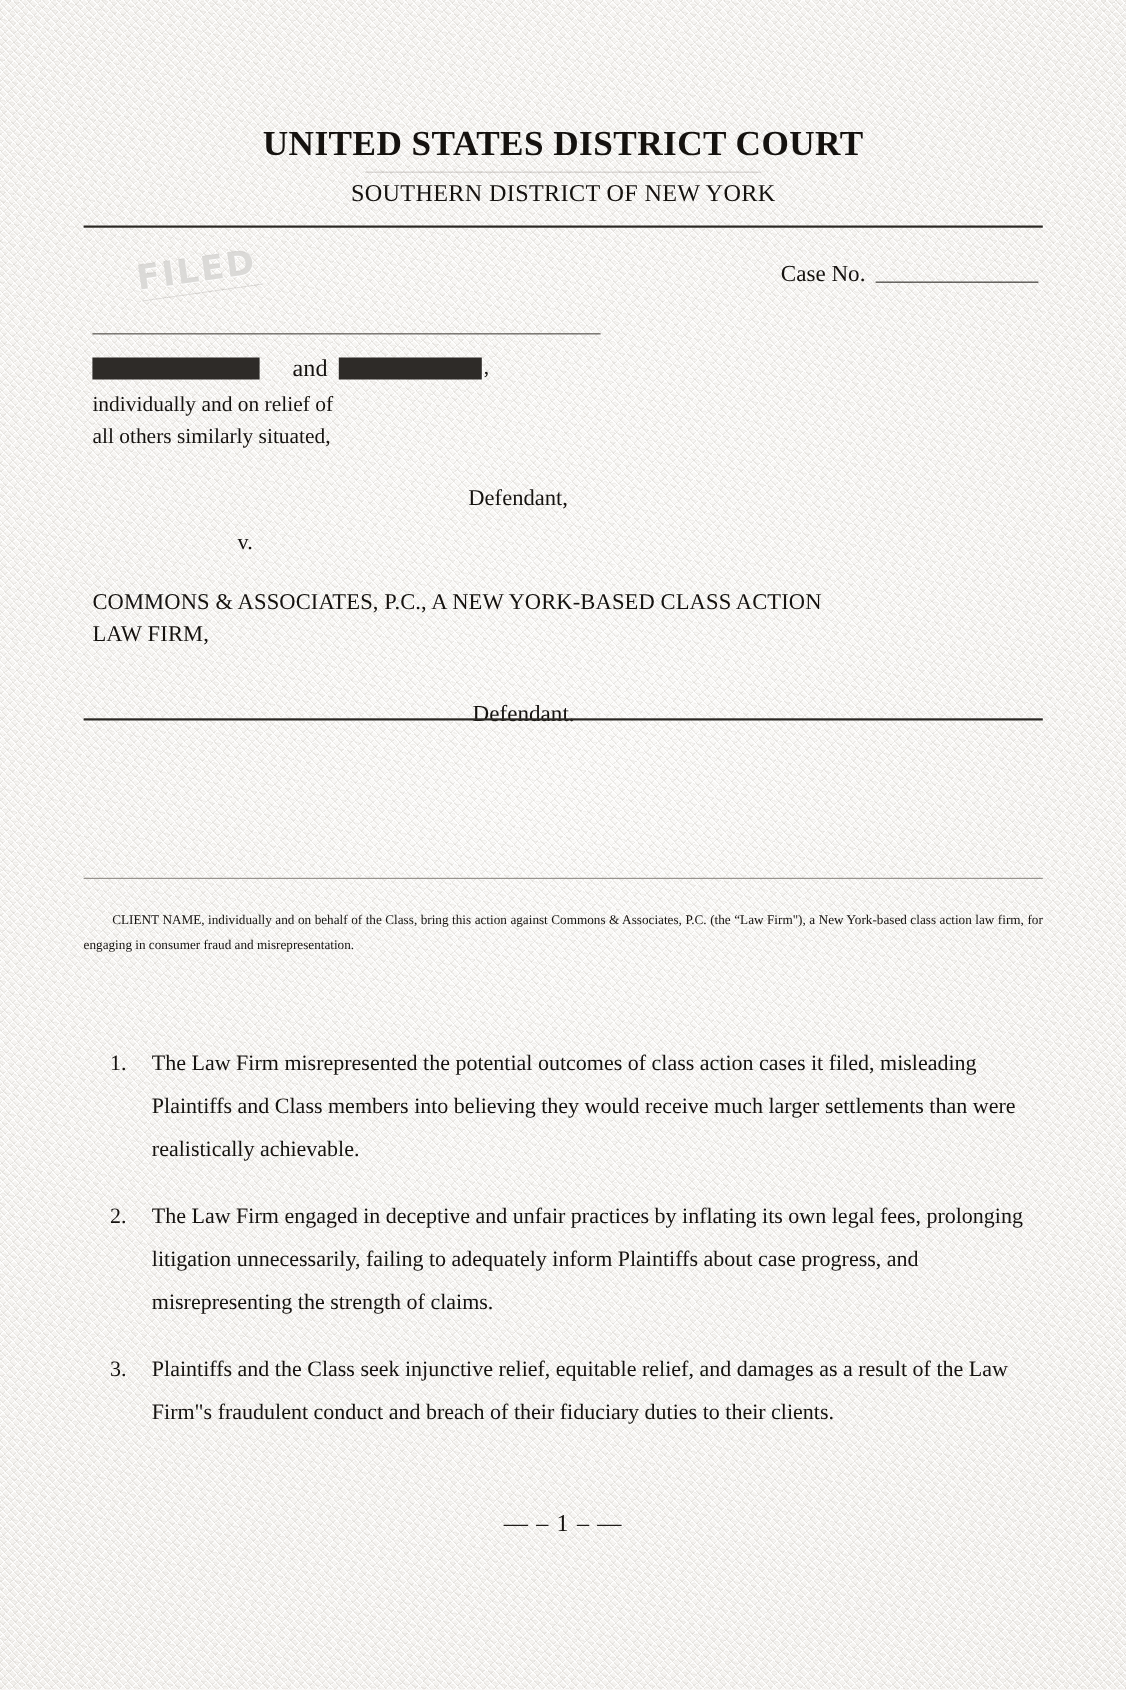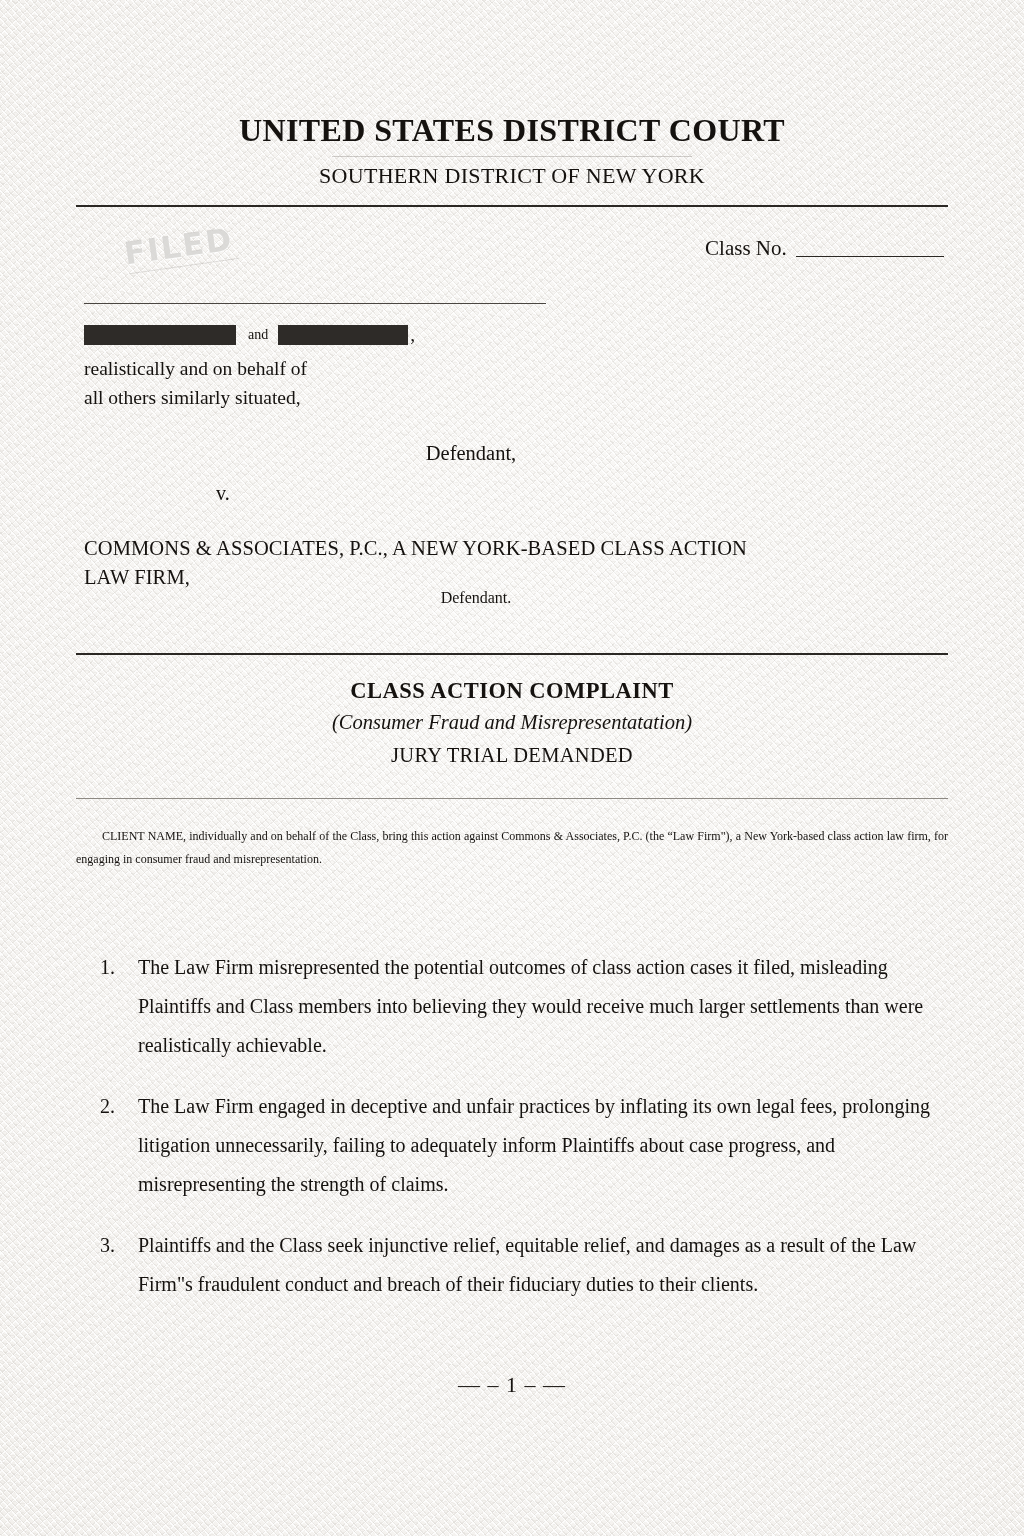--- a/index.html
+++ b/index.html
@@ -147,21 +147,22 @@
   }
   .redaction-bar {
     display: inline-block;
     height: 20px;
     background: #2e2b28;
   }
   .redaction-bar.first { width: 152px; }
   .redaction-bar.second { width: 130px; }
   .redaction-join {
     padding: 0 10px 0 12px;
-    font-size: 14px;
+    font-size: 22px;
+    margin-left: 18px;
   }
   .redaction-comma {
     font-size: 19.5px;
     padding-left: 2px;
   }
   .party-line { font-size: 19.5px; line-height: 1.5; }
 
   .role-plaintiffs {
     position: absolute;
     left: 0;
@@ -182,24 +183,24 @@
     top: 534px;
     width: 700px;
     font-size: 20.5px;
     font-weight: 400;
     line-height: 1.42;
     letter-spacing: 0.1px;
   }
   .role-defendant {
     position: absolute;
     left: 0;
-    top: 589px;
+    top: 636px;
     width: 800px;
     text-align: center;
-    font-size: 16px;
+    font-size: 21px;
   }
 
   
   .title-block {
     position: absolute;
     left: 0;
     top: 676px;
     width: 872px;
     text-align: center;
   }
@@ -278,52 +279,47 @@
 
     <div class="court-block">
       <div class="court-line-1">UNITED STATES DISTRICT COURT</div>
       <div class="court-divider"></div>
       <div class="court-line-2">SOUTHERN DISTRICT OF NEW YORK</div>
     </div>
 
     <div class="rule-heavy" id="rule-under-header"></div>
 
     <div class="case-no">
-      <span>Class No.</span>
+      <span>Case No.</span>
       <span class="case-no-blank"></span>
     </div>
 
     <div class="rule-caption-top" id="rule-above-parties"></div>
 
     <div class="parties">
       <div class="redaction-row">
         <span class="redaction-bar first"></span>
         <span class="redaction-join">and</span>
         <span class="redaction-bar second"></span>
         <span class="redaction-comma">,</span>
       </div>
-      <div class="party-line">realistically and on behalf of</div>
+      <div class="party-line">individually and on relief of</div>
       <div class="party-line">all others similarly situated,</div>
     </div>
 
     <div class="role-plaintiffs">Defendant,</div>
 
     <div class="versus">v.</div>
 
     <div class="defendant-name">COMMONS &amp; ASSOCIATES, P.C., A NEW YORK-BASED CLASS ACTION LAW FIRM,</div>
 
     <div class="role-defendant">Defendant.</div>
 
     <div class="rule-heavy" id="rule-under-caption"></div>
 
-    <div class="title-block">
-      <div class="doc-title">CLASS ACTION COMPLAINT</div>
-      <div class="doc-subtitle">(Consumer Fraud and Misrepresentatation)</div>
-      <div class="jury-demand">JURY TRIAL DEMANDED</div>
-    </div>
 
     <div class="rule-thin-gray" id="rule-under-title"></div>
 
     <div class="intro">CLIENT NAME, individually and on behalf of the Class, bring this action against Commons &amp; Associates, P.C. (the “Law Firm"), a New York-based class action law firm, for engaging in consumer fraud and misrepresentation.</div>
 
     <div class="claims">
       <div class="claim">
         <span class="claim-number">1.</span>
         <span>The Law Firm misrepresented the potential outcomes of class action cases it filed, misleading Plaintiffs and Class members into believing they would receive much larger settlements than were realistically achievable.</span>
       </div>

